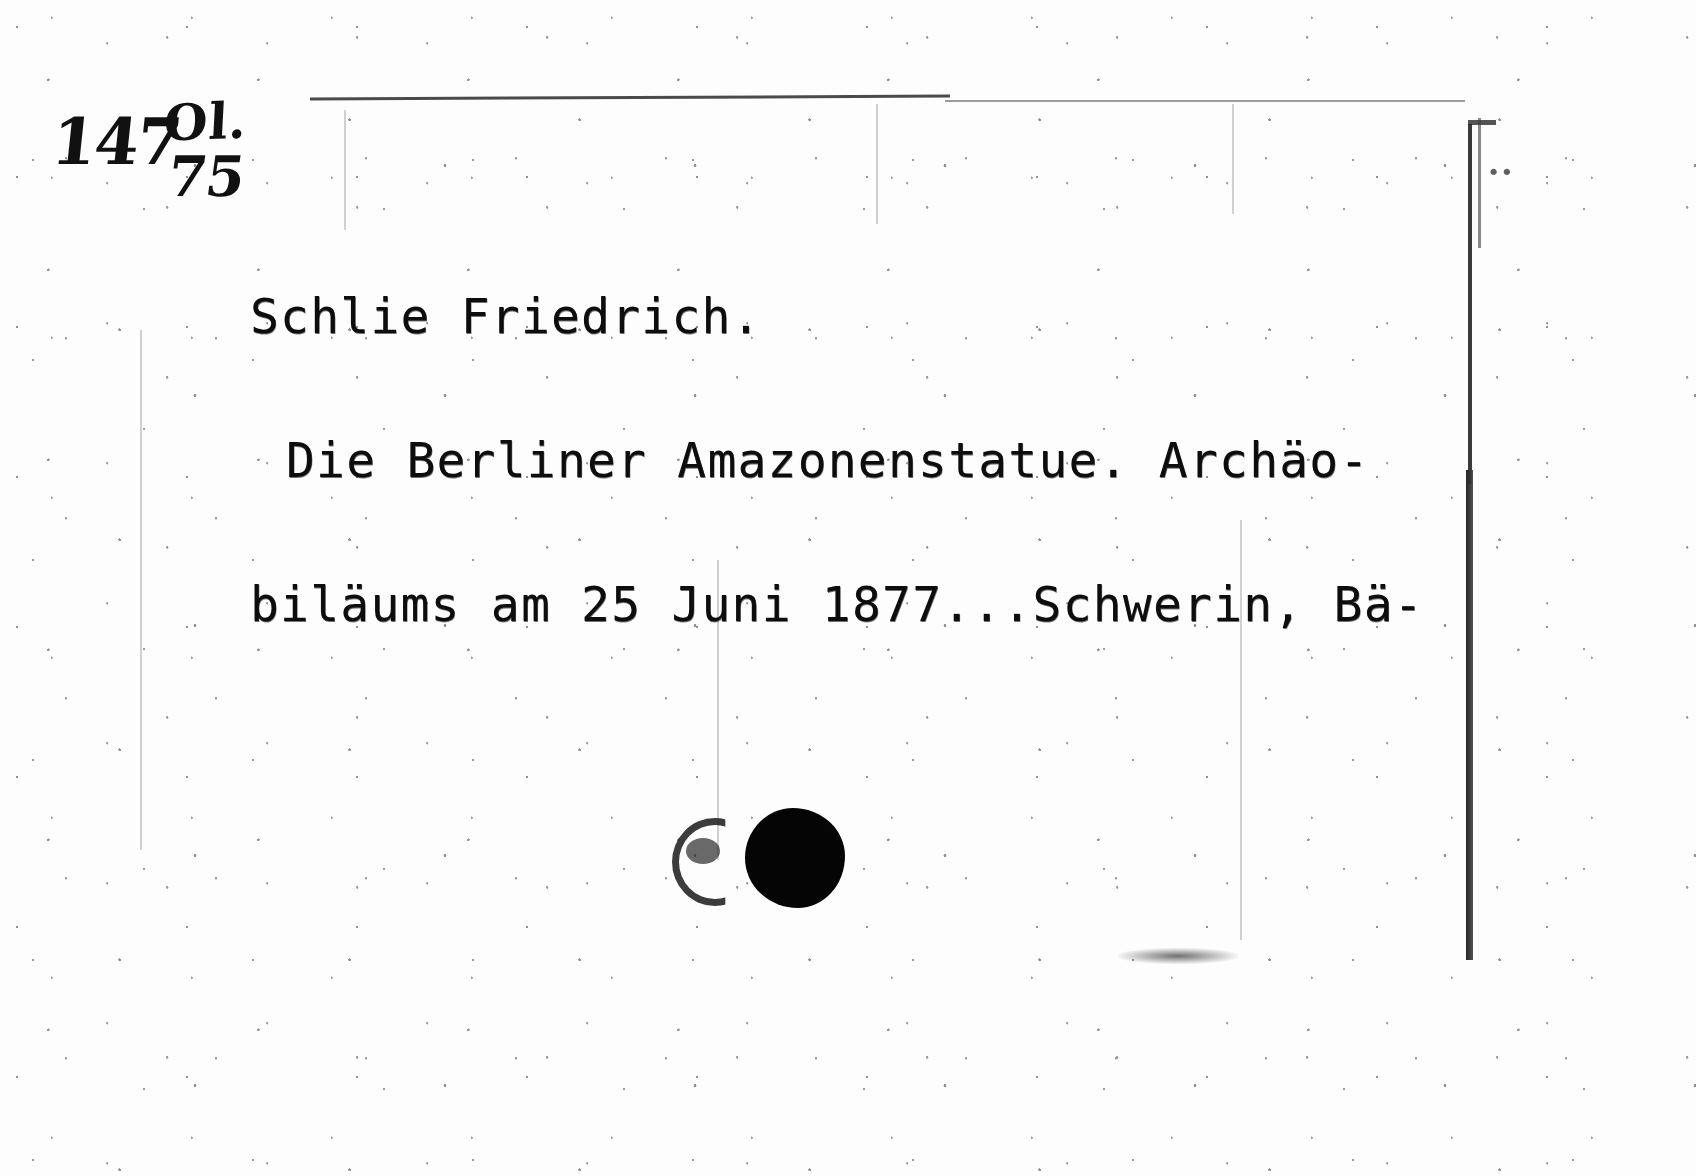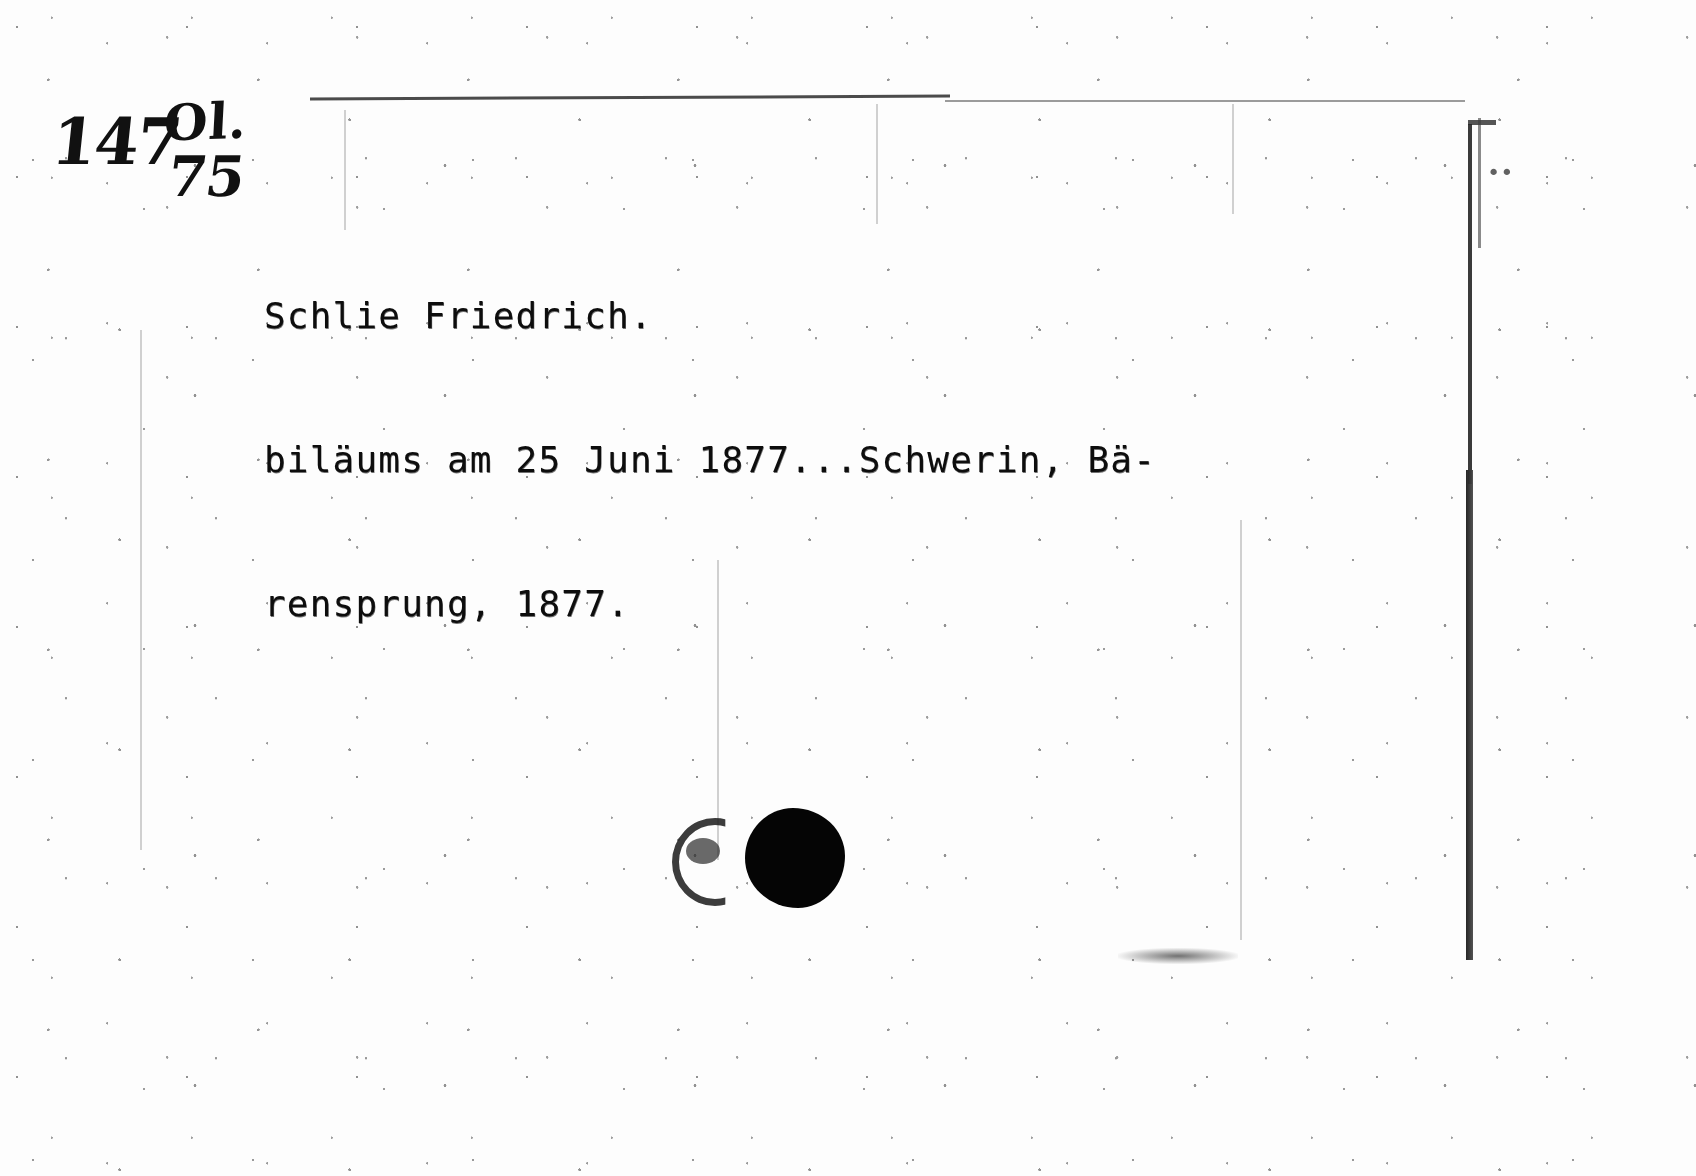--- a/index.html
+++ b/index.html
@@ -133,26 +133,26 @@
     font-size: 56px;
     line-height: 56px;
     display: inline-block;
     transform: skewX(-8deg);
     letter-spacing: -1px;
   }
 
   
   #record {
     position: absolute;
-    left: 264px;
+    left: 250px;
     top: 196px;
     width: 1180px;
     color: #0d0d0d;
     font-family: "DejaVu Sans Mono", monospace;
-    font-size: 36px;
+    font-size: 48px;
     line-height: 48px;
     letter-spacing: 1.2px;
     white-space: pre;
     text-shadow: 0.5px 0.6px 0 rgba(0,0,0,.55);
   }
   #record .line { display: block; height: 48px; }
   #record .indent { padding-left: 36px; }
 
   
   .blot-ring {
@@ -215,22 +215,22 @@
     <span class="num">147</span>
     <span class="frac">
       <span class="top">Ol.</span>
       <span class="bar"></span>
       <span class="bot">75</span>
     </span>
   </div>
 
   <div id="record">
     <span class="line">Schlie Friedrich.</span>
+    <span class="line indent">Die Berliner Amazonenstatue. Archäo-</span>
     <span class="line">biläums am 25 Juni 1877...Schwerin, Bä-</span>
-    <span class="line">rensprung, 1877.</span>
   </div>
 
   <div class="blot-ring"></div>
   <div class="blot-ring2"></div>
   <div class="blot"></div>
 
   <div class="smudge"></div>
 </div>
 
 </body></html>

